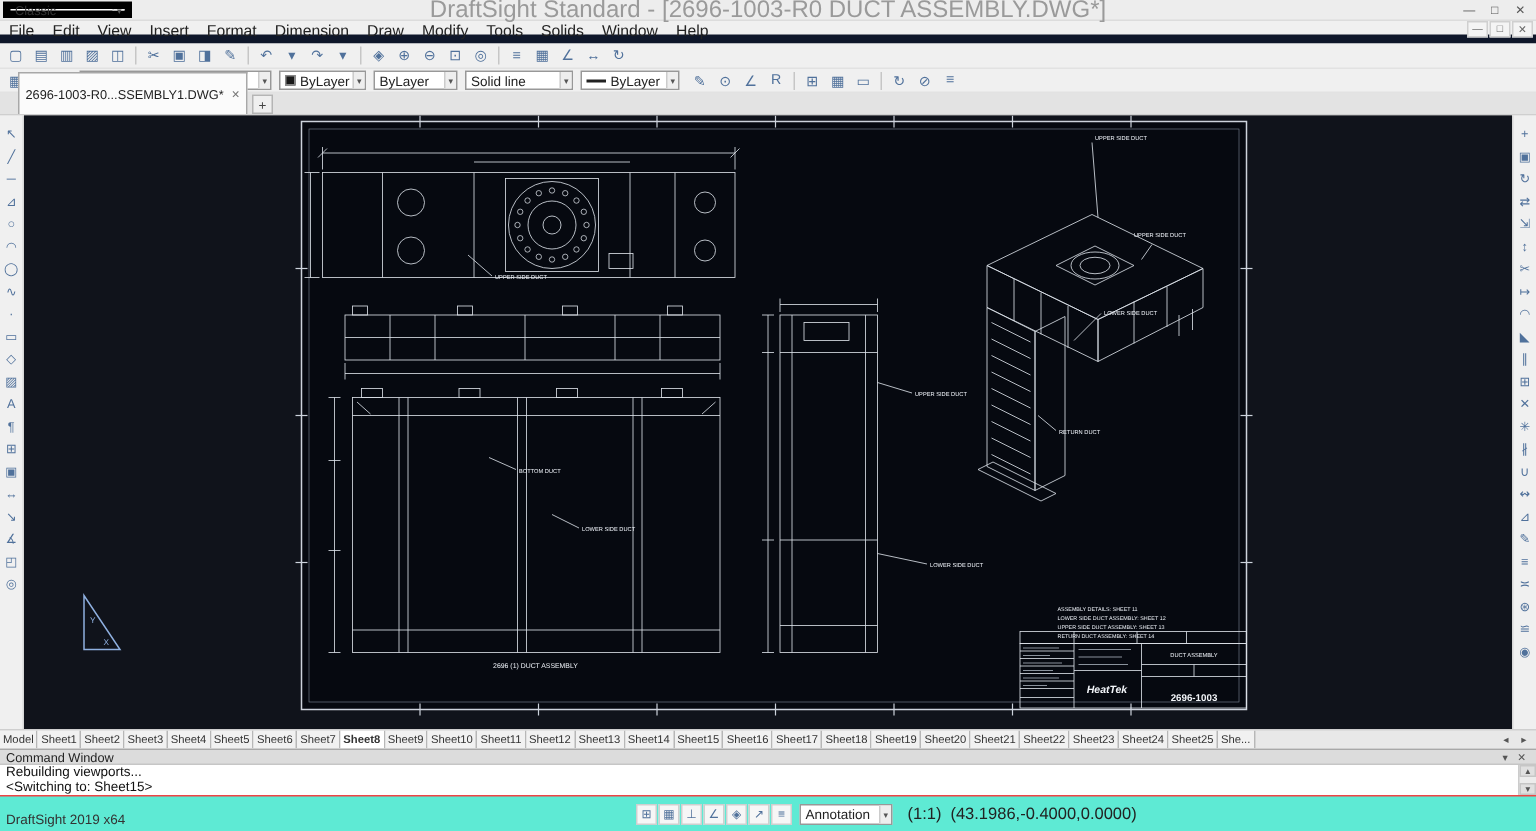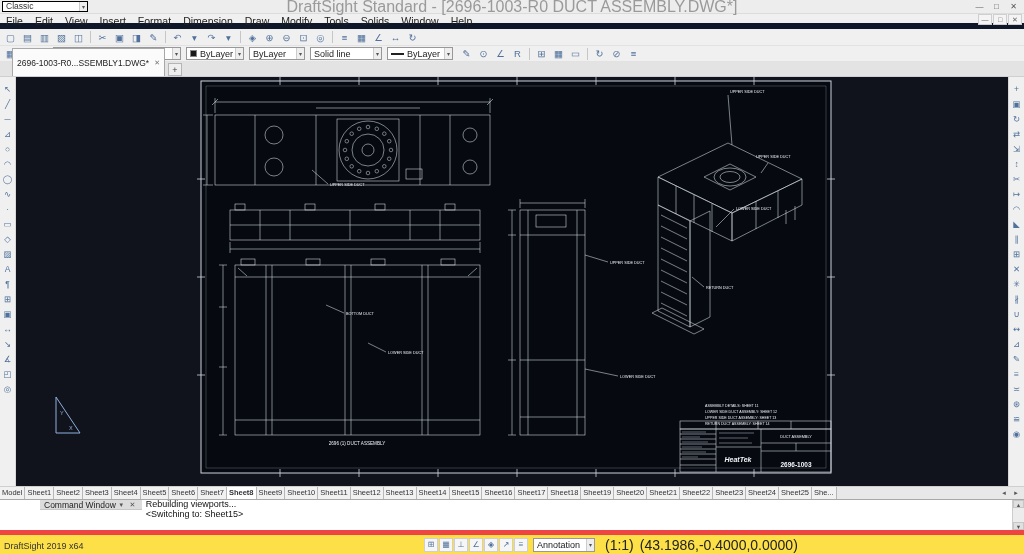--- a/index.html
+++ b/index.html
@@ -1,21 +1,21 @@
 <!DOCTYPE html>
 <html><head>
 <meta charset="utf-8">
 <style>
 *{margin:0;padding:0;box-sizing:border-box;}
 html,body{width:1024px;height:554px;overflow:hidden;}
 body{font-family:"Liberation Sans",sans-serif;background:#f0f0f0;color:#333;}
 .app{width:1024px;height:554px;display:flex;flex-direction:column;}
 
 .titlebar{height:14px;flex:none;background:#ededed;border-bottom:1px solid #dcdcdc;display:flex;align-items:center;position:relative;padding:0 2px;}
-.workspace-combo{width:86px;height:11px;background:#fff;border:1px solid #000000;display:flex;align-items:flex-end;font-size:8.5px;padding-left:3px;z-index:2;}
+.workspace-combo{width:86px;height:11px;background:#fff;border:5px solid #000000;display:flex;align-items:center;font-size:8.5px;padding-left:3px;z-index:2;}
 .combo-arrow{margin-left:auto;font-size:6px;color:#555;padding:0 2px;border-left:1px solid #ccc;background:#eee;height:100%;display:flex;align-items:center;}
 .title-text{position:absolute;left:0;right:0;top:0;height:14px;line-height:14px;text-align:center;font-size:16px;color:#9a9a9a;}
 .win-controls{margin-left:auto;display:flex;z-index:2;}
 .win-btn{width:17px;height:12px;display:flex;align-items:center;justify-content:center;font-size:8px;color:#555;}
 
 .menubar{height:15px;flex:none;background:#f0f0f0;border-bottom:6px solid #0f172a;display:flex;align-items:flex-start;}
 .menu-items{display:flex;height:100%;}
 .menu-item{padding:0 6px;font-size:10.5px;line-height:15px;color:#222;}
 .doc-controls{margin-left:auto;display:flex;padding-right:2px;}
 .doc-btn{width:14px;height:11px;font-size:7px;color:#666;display:flex;align-items:center;justify-content:center;border:1px solid #cfcfcf;background:#f4f4f4;margin-left:1px;}
@@ -49,37 +49,37 @@
 .canvas{flex:1;position:relative;background:#10131b;}
 .canvas svg{position:absolute;inset:0;width:100%;height:100%;}
 
 .sheetbar{height:13px;flex:none;background:#e8e8e8;border-top:1px solid #cfcfcf;display:flex;align-items:stretch;overflow:hidden;}
 .sheet-strip{display:flex;align-items:stretch;flex:1;overflow:hidden;}
 .sheet-tab{flex:none;font-size:7.5px;line-height:12px;padding:0 2px;background:#f1f1f1;border-right:1px solid #b7b7b7;color:#333;}
 .sheet-tab.active{background:#ffffff;font-weight:bold;}
 .sheet-nav{display:flex;align-items:center;flex:none;padding:0 2px;}
 .sheet-nav span{width:12px;text-align:center;font-size:7px;color:#555;}
 
-.cmdwin{height:31px;flex:none;display:flex;flex-direction:row;border-top:1px solid #a8a8a8;background:#fff;padding-left:40px;}
+.cmdwin{height:31px;flex:none;display:flex;flex-direction:column;border-top:1px solid #a8a8a8;background:#fff;}
 .cmd-header{height:10px;flex:none;background:#dcdcdc;display:flex;align-items:center;font-size:8.5px;color:#222;padding:0 4px;border-bottom:1px solid #c6c6c6;}
 .cmd-hbtns{margin-left:auto;display:flex;}
 .cmd-hbtns span{width:11px;text-align:center;font-size:7px;color:#555;}
 .cmd-body{flex:1;display:flex;min-height:0;gap:20px;}
 .cmd-lines{flex:1;font-size:9px;color:#111;padding:0 4px;}
 .cmd-line{height:9.5px;line-height:9.5px;white-space:pre;}
 .cmd-scroll{width:12px;flex:none;background:#ececec;border-left:1px solid #ccc;display:flex;flex-direction:column;justify-content:space-between;}
 .cmd-scroll .arrow{height:8px;font-size:5.5px;text-align:center;color:#555;line-height:8px;background:#e0e0e0;border:1px solid #c6c6c6;}
 
-.statusbar{height:24px;flex:none;background:#fde047;border-top:5px solid #ef4444;position:relative;display:flex;align-items:center;}
+.statusbar{height:24px;flex:none;background:#5eead4;border-top:1px solid #ef4444;position:relative;display:flex;align-items:center;}
 .sb-left{position:absolute;left:4px;bottom:3px;font-size:9px;color:#333;}
 .sb-center{position:absolute;left:424px;top:0;height:100%;display:flex;align-items:center;}
 .sicons{display:flex;}
 .status-icon{width:14px;height:14px;border:1px solid #cfcfcf;background:#f6f6f6;display:flex;align-items:center;justify-content:center;font-size:8px;color:#50719b;margin-right:1px;}
 .sb-combo{width:62px;height:14px;margin:0 4px;}
-.sb-text{font-size:14px;color:#222;margin-left:6px;text-align:right;}
+.sb-text{font-size:11px;color:#222;margin-left:6px;text-align:right;}
 </style>
 </head>
 <body>
 
 <div class="app">
 
   <div class="titlebar">
     <div class="workspace-combo">
       <span>Classic</span>
       <span class="combo-arrow">▾</span>

